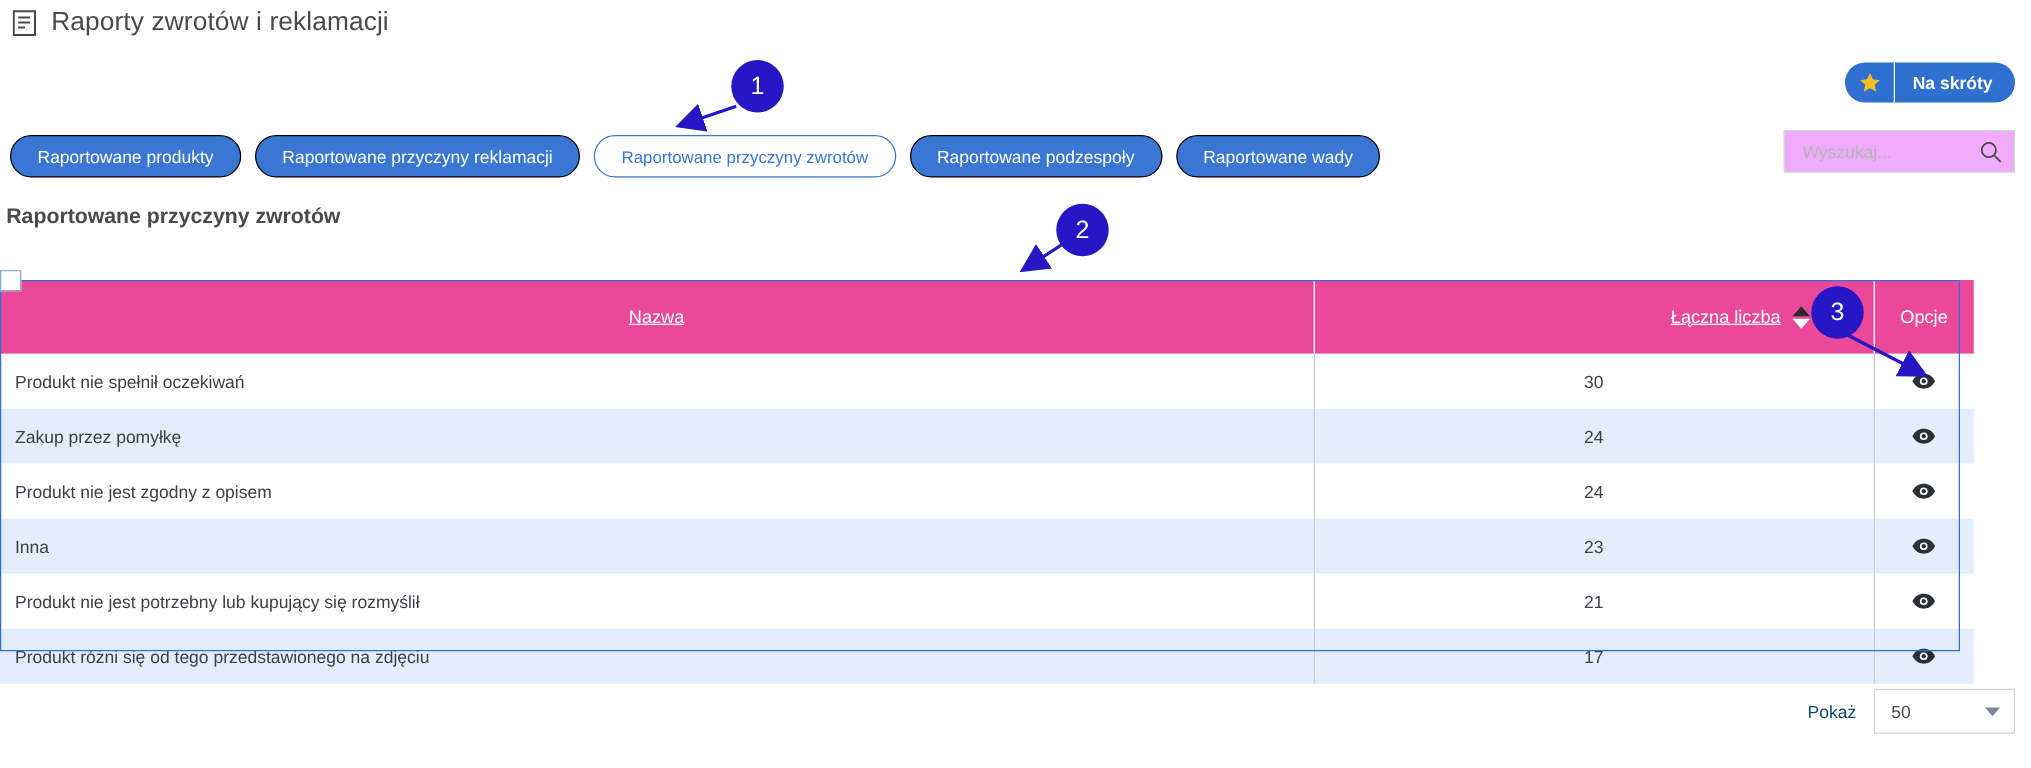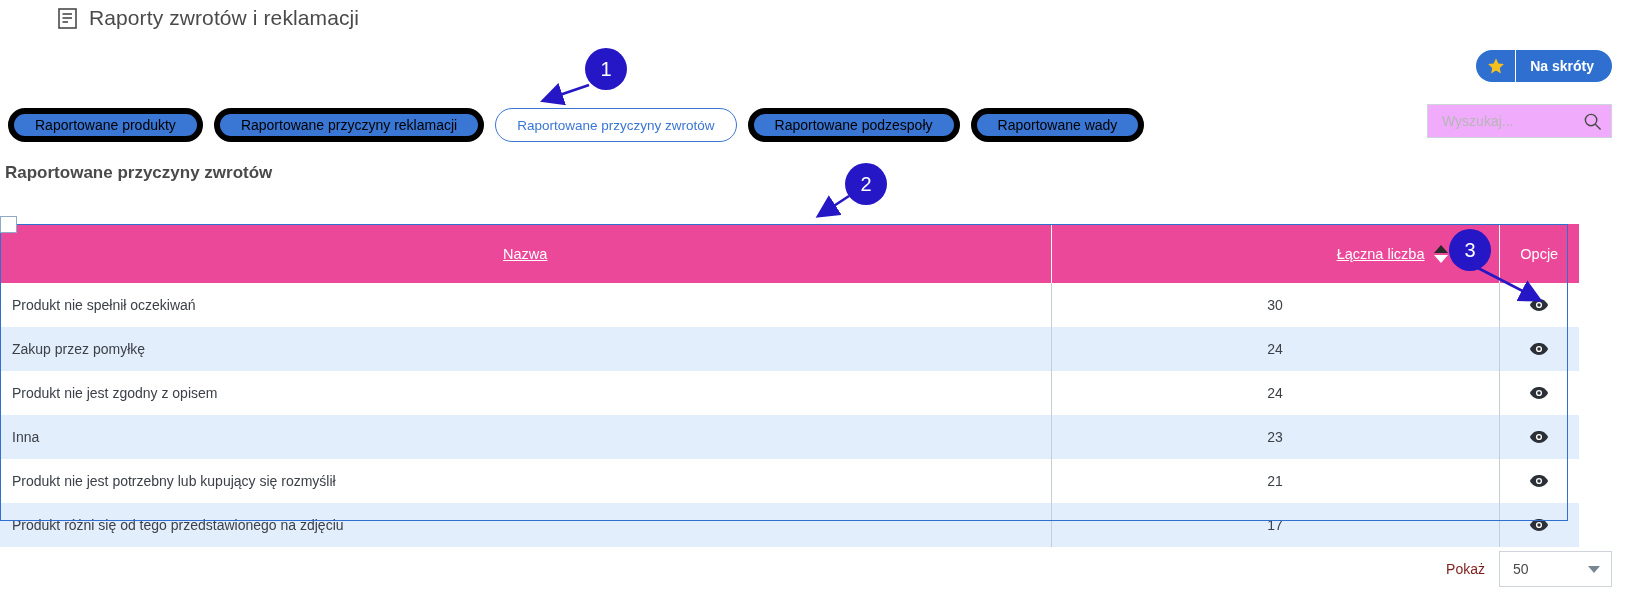--- a/index.html
+++ b/index.html
@@ -8,21 +8,21 @@
     width: 1625px; height: 614px;
     background: #ffffff;
     font-family: "Liberation Sans", sans-serif;
     overflow: hidden;
   }
   #root { position: relative; width: 1625px; height: 614px; }
 
   
   .page-title-row {
     position: absolute; left: 10px; top: 6px;
-    display: flex; align-items: center; gap: 12px; margin-left: 48px;
+    display: flex; align-items: center; gap: 12px;
   }
   .doc-icon { width: 19px; height: 21px; flex: none; }
   .page-title {
     font-size: 21px; color: #4a4a4a; font-weight: 400;
     letter-spacing: .1px; white-space: nowrap;
   }
 
   
   .shortcut-btn {
     position: absolute; right: 13px; top: 50px;
@@ -39,21 +39,21 @@
     padding: 0 18px 0 14px; font-size: 14px;
     font-weight: 600; white-space: nowrap; line-height: 32px;
   }
 
   
   .tabs { position: absolute; left: 8px; top: 108px; display: flex; gap: 11px; }
   .tab {
     height: 34px; border-radius: 17px; padding: 0 21px;
     display: flex; align-items: center; justify-content: center;
     font-size: 14px; white-space: nowrap; cursor: pointer;
-    background: #3a76d4; color: #000000; border: 6px solid #000000;
+    background: #3a76d4; color: #ffffff; border: 1px solid #000000;
   }
   .tab.active {
     background: #ffffff; color: #3a76d4; border: 1.5px solid #3a76d4;
     font-size: 13.5px;
   }
 
   
   .search-box {
     position: absolute; right: 13px; top: 104px;
     width: 185px; height: 34px;
@@ -126,21 +126,21 @@
     position: absolute; left: 0px; top: 216px;
     width: 17px; height: 17px; background: #ffffff;
     border: 1.5px solid #8fa9c9; cursor: pointer; z-index: 5;
   }
 
   
   .footer {
     position: absolute; right: 13px; top: 551px;
     display: flex; align-items: center; gap: 14px;
   }
-  .footer-label { font-size: 14px; color: #7f1d1d; }
+  .footer-label { font-size: 14px; color: #0c4a6e; }
   .select-box {
     width: 113px; height: 36px; border: 1px solid #cfd4da; background: #fff;
     display: flex; align-items: center; justify-content: space-between;
     padding: 0 11px 0 13px; font-size: 14px; color: #4a4a4a; cursor: pointer;
   }
   .chev-down {
     width: 0; height: 0; border-left: 6px solid transparent;
     border-right: 6px solid transparent; border-top: 7px solid #7a8793;
   }
 

